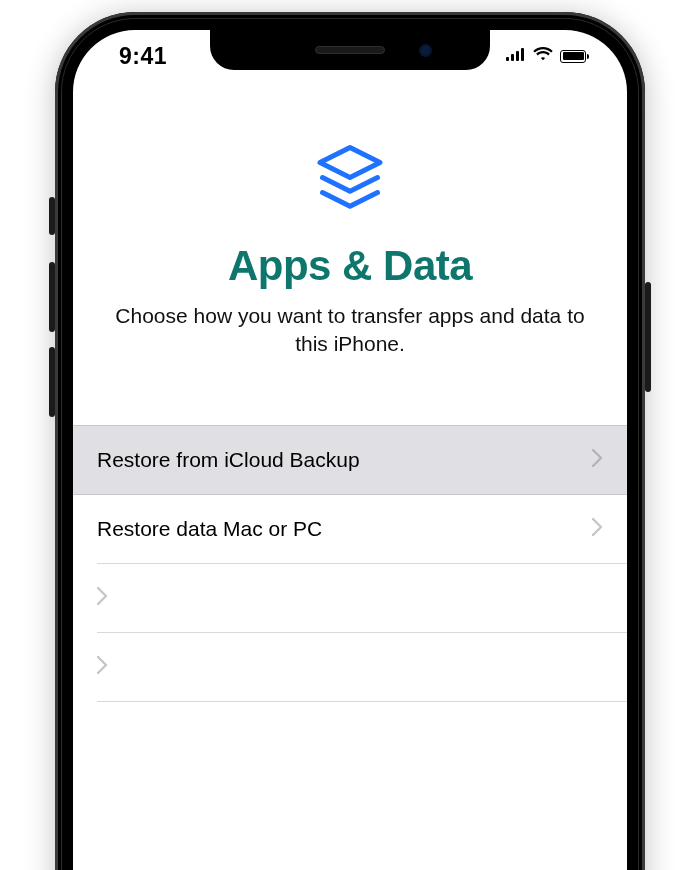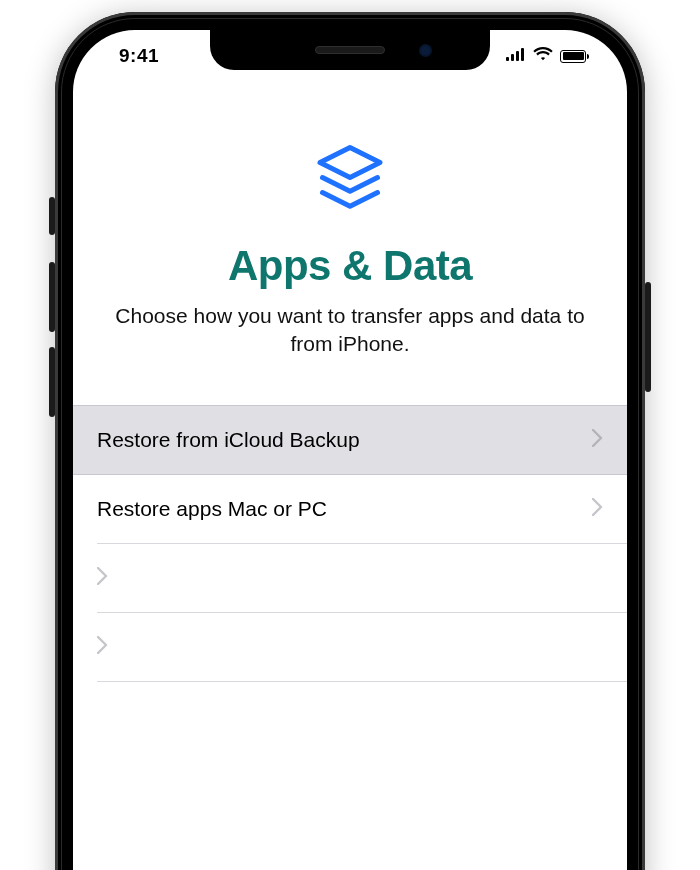--- a/index.html
+++ b/index.html
@@ -34,38 +34,38 @@
       border-bottom-left-radius:24px; border-bottom-right-radius:24px;
       display:flex; align-items:center; justify-content:center; gap:50px;
     }
     .speaker{ width:70px; height:8px; background:#1a1a1a; border:1px solid #2e2e2e; border-radius:5px;}
     .camera{ width:13px; height:13px; border-radius:50%; background:#0b1b3a; border:2px solid #06162f; position:absolute; right:58px; top:14px;}
     
     .statusbar{
       position:absolute; top:0; left:0; right:0; height:52px;
       display:flex; justify-content:space-between; align-items:center; padding:0 32px;
     }
-    .time{ font-size:19px; font-weight:600; letter-spacing:0.5px; color:#000; padding-left:14px;}
+    .time{ font-size:23px; font-weight:600; letter-spacing:0.5px; color:#000; padding-left:14px;}
     .status-right{ display:flex; align-items:center; gap:7px; padding-right:6px;}
     .battery{ display:flex; align-items:center;}
     .batt-body{ width:26px; height:13px; border:1.5px solid #000; border-radius:3px; position:relative;}
     .batt-fill{ position:absolute; inset:1.5px; background:#000; border-radius:1px;}
     .batt-tip{ width:2px; height:5px; background:#000; border-radius:0 2px 2px 0; margin-left:1px;}
     
     .content{ position:absolute; inset:0; padding-top:110px; }
     .hero{ text-align:center; padding:0 36px;}
     .hero-icon{ display:flex; justify-content:center; margin-bottom:22px;}
     h1{
       font-size:42px; font-weight:700; letter-spacing:-0.5px; color:#0f766e;
       margin-bottom:12px; padding:0 10px;
     }
     .subtitle{
       font-size:21px; line-height:1.35; color:#111; font-weight:400;
     }
-    .list{ margin-top:46px;}
+    .list{ margin-top:66px;}
     .row{
       display:flex; align-items:center; justify-content:space-between;
       padding:22px 24px; font-size:21px; color:#000; cursor:pointer;
     }
     .row.selected{ background:#e0dfe3; border-top:1px solid #c9c7cd; border-bottom:1px solid #c9c7cd;}
     .sep{ height:1px; background:#d9d8dc; margin-left:24px;}
     .chev{ flex:0 0 auto;}
   </style>
 </head>
 <body>
@@ -119,35 +119,35 @@
         <div class="hero-icon">
           <svg width="80" height="80" viewBox="0 0 64 64" fill="none">
             <g stroke="#1f71ff" stroke-width="4" stroke-linejoin="round" stroke-linecap="round" fill="none">
               <path d="M32 6 L56 18 L32 30 L8 18 Z"></path>
               <path d="M10 30 L32 41 L54 30"></path>
               <path d="M10 42 L32 53 L54 42"></path>
             </g>
           </svg>
         </div>
         <h1>Apps &amp; Data</h1>
-        <p class="subtitle">Choose how you want to transfer apps and data to from iPhone.</p>
+        <p class="subtitle">Choose how you want to transfer apps and data to this iPhone.</p>
       </div>
 
       <div class="list">
         <div class="row selected">
           <span>Restore from iCloud Backup</span>
           <span class="chev">
             <svg width="11" height="18" viewBox="0 0 11 18">
                 <path d="M1 1l8 8-8 8" fill="none" stroke="#b4b3ba" stroke-width="2.4" stroke-linecap="round" stroke-linejoin="round"></path>
               </svg>
           </span>
         </div>
 
         <div class="row">
-          <span>Restore apps Mac or PC</span>
+          <span>Restore data Mac or PC</span>
           <span class="chev">
             <svg width="11" height="18" viewBox="0 0 11 18">
                 <path d="M1 1l8 8-8 8" fill="none" stroke="#c6c5cb" stroke-width="2.4" stroke-linecap="round" stroke-linejoin="round"></path>
               </svg>
           </span>
         </div>
         <div class="sep"></div>
 
         <div class="row">
           <span class="chev">

